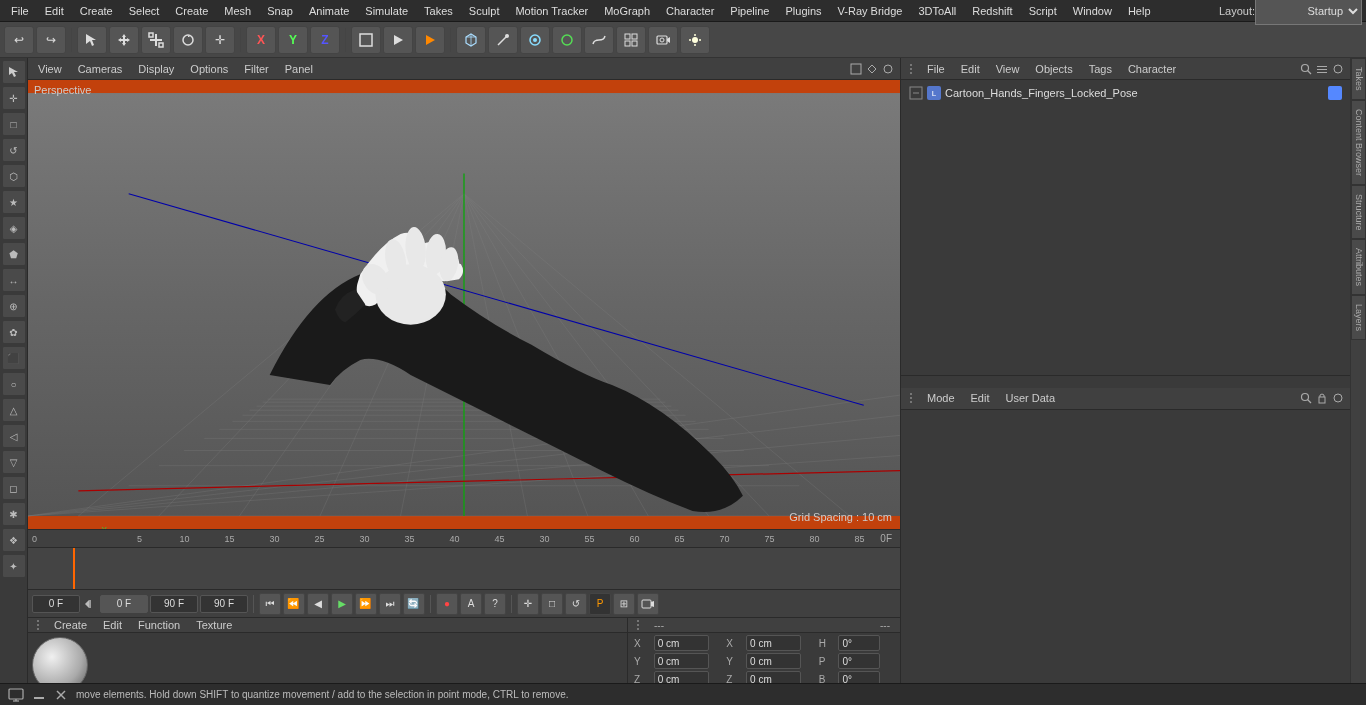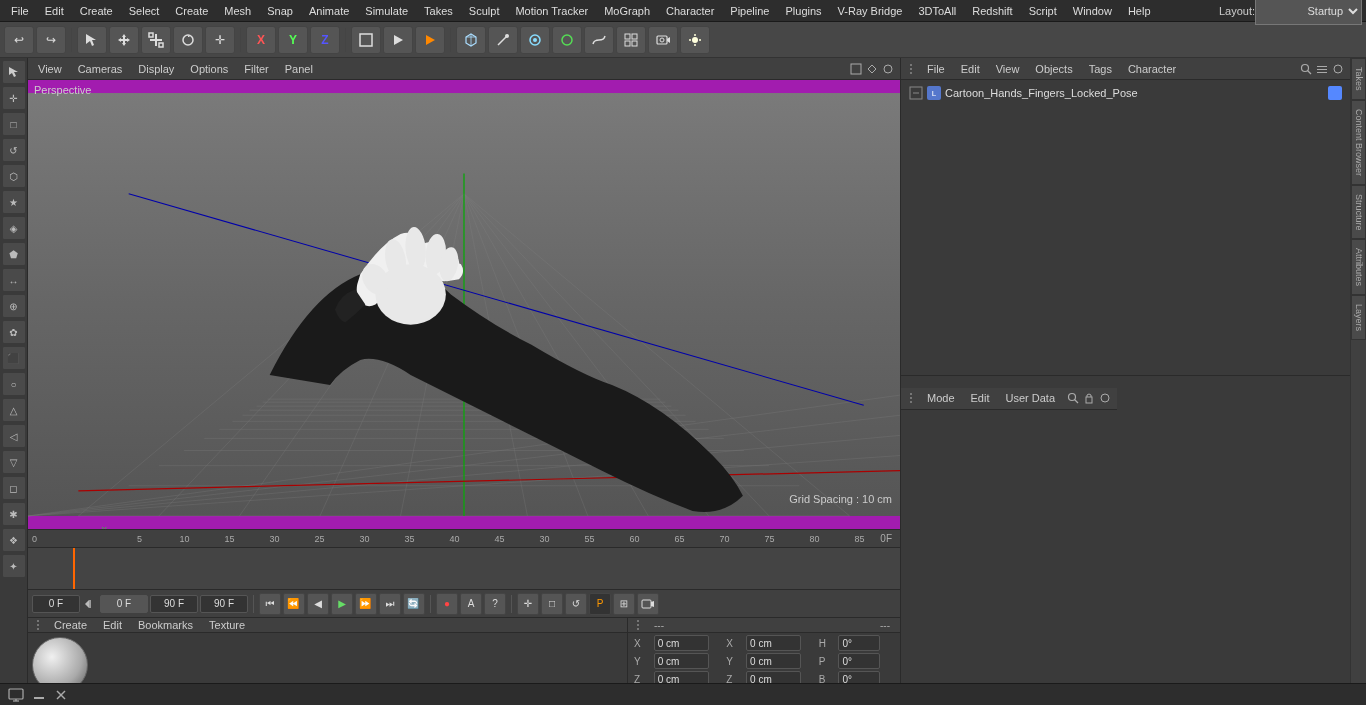--- a/index.html
+++ b/index.html
@@ -127,34 +127,34 @@
       cursor: pointer;
       padding: 1px 4px;
     }
     #viewport-icons {
       margin-left: auto;
       display: flex;
       gap: 4px;
     }
     #viewport {
       flex: 1;
-      background: #a21caf;
+      background: #c2410c;
       position: relative;
       overflow: hidden;
     }
     #perspective-label {
       position: absolute;
       top: 4px;
       left: 6px;
       font-size: 11px;
       color: #ccc;
     }
     #grid-spacing-label {
       position: absolute;
-      bottom: 24px;
+      bottom: 6px;
       right: 8px;
       font-size: 11px;
       color: #ccc;
     }
 
     
     #right-panel {
       width: 450px;
       background: #3a3a3a;
       border-left: 1px solid #2a2a2a;
@@ -206,21 +206,21 @@
     }
     .object-color-tag {
       width: 14px;
       height: 14px;
       border-radius: 2px;
     }
 
     #attributes-panel {
       height: 50%;
       display: flex;
-      flex-direction: row;
+      flex-direction: column;
       margin-top: 12px;
     }
     #attributes-header {
       height: 22px;
       background: #404040;
       display: flex;
       align-items: center;
       padding: 0 6px;
       gap: 8px;
       border-bottom: 1px solid #2a2a2a;
@@ -811,21 +811,21 @@
 
       <div style="width:600px; border-right:1px solid #2a2a2a; display:flex; flex-direction:column;">
         <div id="lower-left-header">
           <div class="panel-grab">
             <div class="panel-grab-dot"></div>
               <div class="panel-grab-dot"></div>
               <div class="panel-grab-dot"></div>
           </div>
           <span class="panel-menu-item">Create</span>
           <span class="panel-menu-item">Edit</span>
-          <span class="panel-menu-item">Bookmarks</span>
+          <span class="panel-menu-item">Function</span>
           <span class="panel-menu-item">Texture</span>
         </div>
         <div id="lower-left-content">
           <div style="display:flex;flex-direction:column;align-items:center;">
             <div class="material-sphere"></div>
             <div class="material-label">Cartoon</div>
           </div>
         </div>
       </div>
 
@@ -978,13 +978,14 @@
       <line x1="5" y1="14" x2="11" y2="14" stroke="#aaa" stroke-width="1.2"></line>
       <line x1="8" y1="12" x2="8" y2="14" stroke="#aaa" stroke-width="1.2"></line>
     </svg>
   <svg width="14" height="14" viewBox="0 0 14 14">
       <rect x="2" y="9" width="10" height="2" fill="#aaa"></rect>
     </svg>
   <svg width="14" height="14" viewBox="0 0 14 14">
       <line x1="3" y1="3" x2="11" y2="11" stroke="#aaa" stroke-width="1.5"></line>
       <line x1="11" y1="3" x2="3" y2="11" stroke="#aaa" stroke-width="1.5"></line>
     </svg>
+  <span id="status-bar">move elements. Hold down SHIFT to quantize movement / add to the selection in point mode, CTRL to remove.</span>
 </div>
 
 </body></html>

